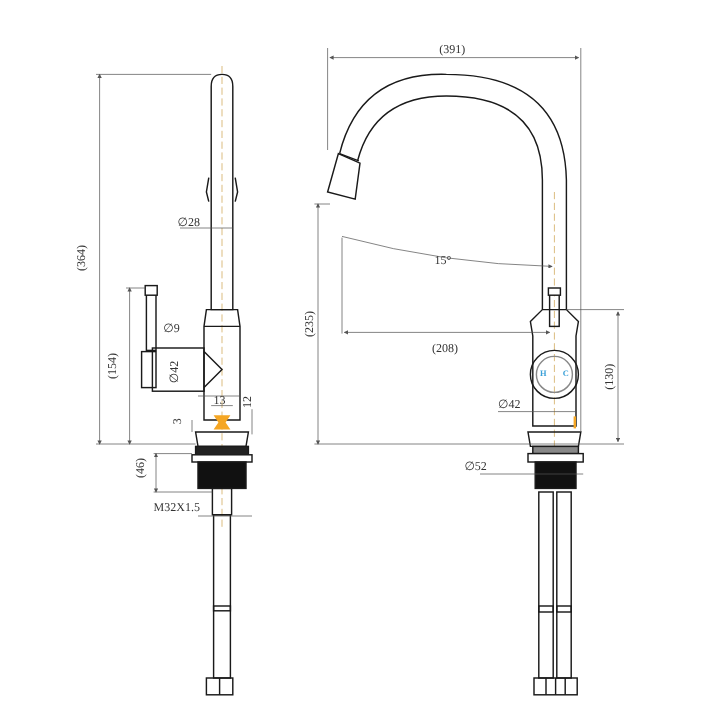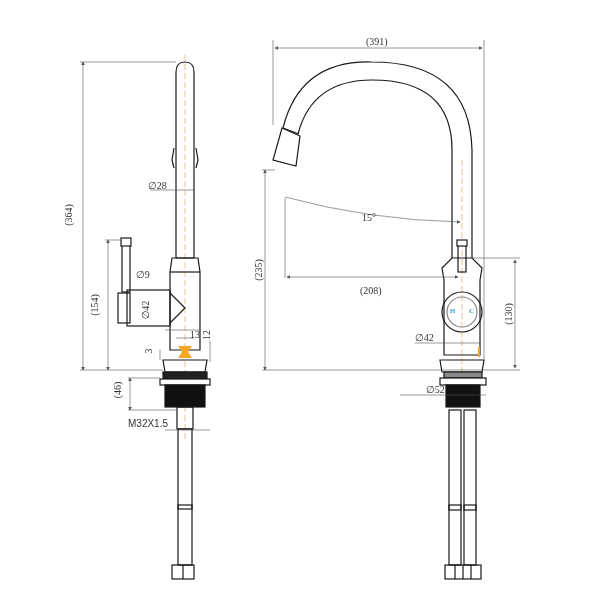--- a/index.html
+++ b/index.html
@@ -1,20 +1,20 @@
 <!DOCTYPE html>
 <html><head>
 <meta charset="utf-8">
 <style>
   html, body { margin:0; padding:0; background:#ffffff; }
   body { width:600px; height:600px; position:relative; overflow:hidden; font-family:"Liberation Serif", serif; }
   #drawing { position:absolute; left:0; top:0; width:600px; height:600px; }
   .lbl { position:absolute; font-size:10px; color:#333; white-space:nowrap; line-height:1; font-family:"Liberation Serif", serif; }
   .vert { transform-origin:center center; transform:rotate(-90deg); }
-  .mono { font-family:Liberation Sans, sans-serif; }
+  .mono { font-family:Liberation Serif, serif; }
 </style>
 </head>
 <body>
 
 <svg id="drawing" viewBox="0 0 600 600" xmlns="http://www.w3.org/2000/svg">
   <defs>
     <marker id="arr" markerWidth="6" markerHeight="6" refX="5" refY="3" orient="auto">
       <path d="M0,0 L6,3 L0,6 z" fill="#555"></path>
     </marker>
     <marker id="arrs" markerWidth="6" markerHeight="6" refX="1" refY="3" orient="auto">
@@ -123,27 +123,27 @@
     <line x1="415" y1="343" x2="480" y2="343"></line>
     <line x1="400" y1="395" x2="486" y2="395"></line>
   </g>
 </svg>
 
 <div class="lbl vert" style="left:58px;top:210px;">(364)</div>
 <div class="lbl" style="left:148px;top:181px;">∅28</div>
 <div class="lbl" style="left:136px;top:270px;">∅9</div>
 <div class="lbl vert" style="left:84px;top:300px;">(154)</div>
 <div class="lbl vert" style="left:137px;top:305px;">∅42</div>
-<div class="lbl" style="left:190px;top:330px;font-family:Liberation Serif, serif;">13</div>
+<div class="lbl" style="left:178px;top:330px;font-family:Liberation Serif, serif;">13</div>
 <div class="lbl vert" style="left:202px;top:330px;">12</div>
 <div class="lbl vert" style="left:146px;top:346px;">3</div>
 <div class="lbl vert" style="left:110px;top:385px;">(46)</div>
 <div class="lbl mono" style="left:128px;top:419px;">M32X1.5</div>
 
 <div class="lbl" style="left:366px;top:37px;">(391)</div>
 <div class="lbl" style="left:362px;top:213px;">15°</div>
 <div class="lbl vert" style="left:248px;top:265px;">(235)</div>
 <div class="lbl" style="left:360px;top:266px;margin-top:20px;">(208)</div>
 <div class="lbl vert" style="left:498px;top:309px;">(130)</div>
 <div class="lbl" style="left:415px;top:333px;">∅42</div>
-<div class="lbl" style="left:426px;top:385px;">∅52</div>
+<div class="lbl" style="left:387px;top:385px;">∅52</div>
 <div class="lbl" style="left:450px;top:308px;font-size:7px;color:#3aa0d8;font-weight:bold;">H</div>
 <div class="lbl" style="left:469px;top:308px;font-size:7px;color:#3aa0d8;font-weight:bold;">C</div>
 
 </body></html>

